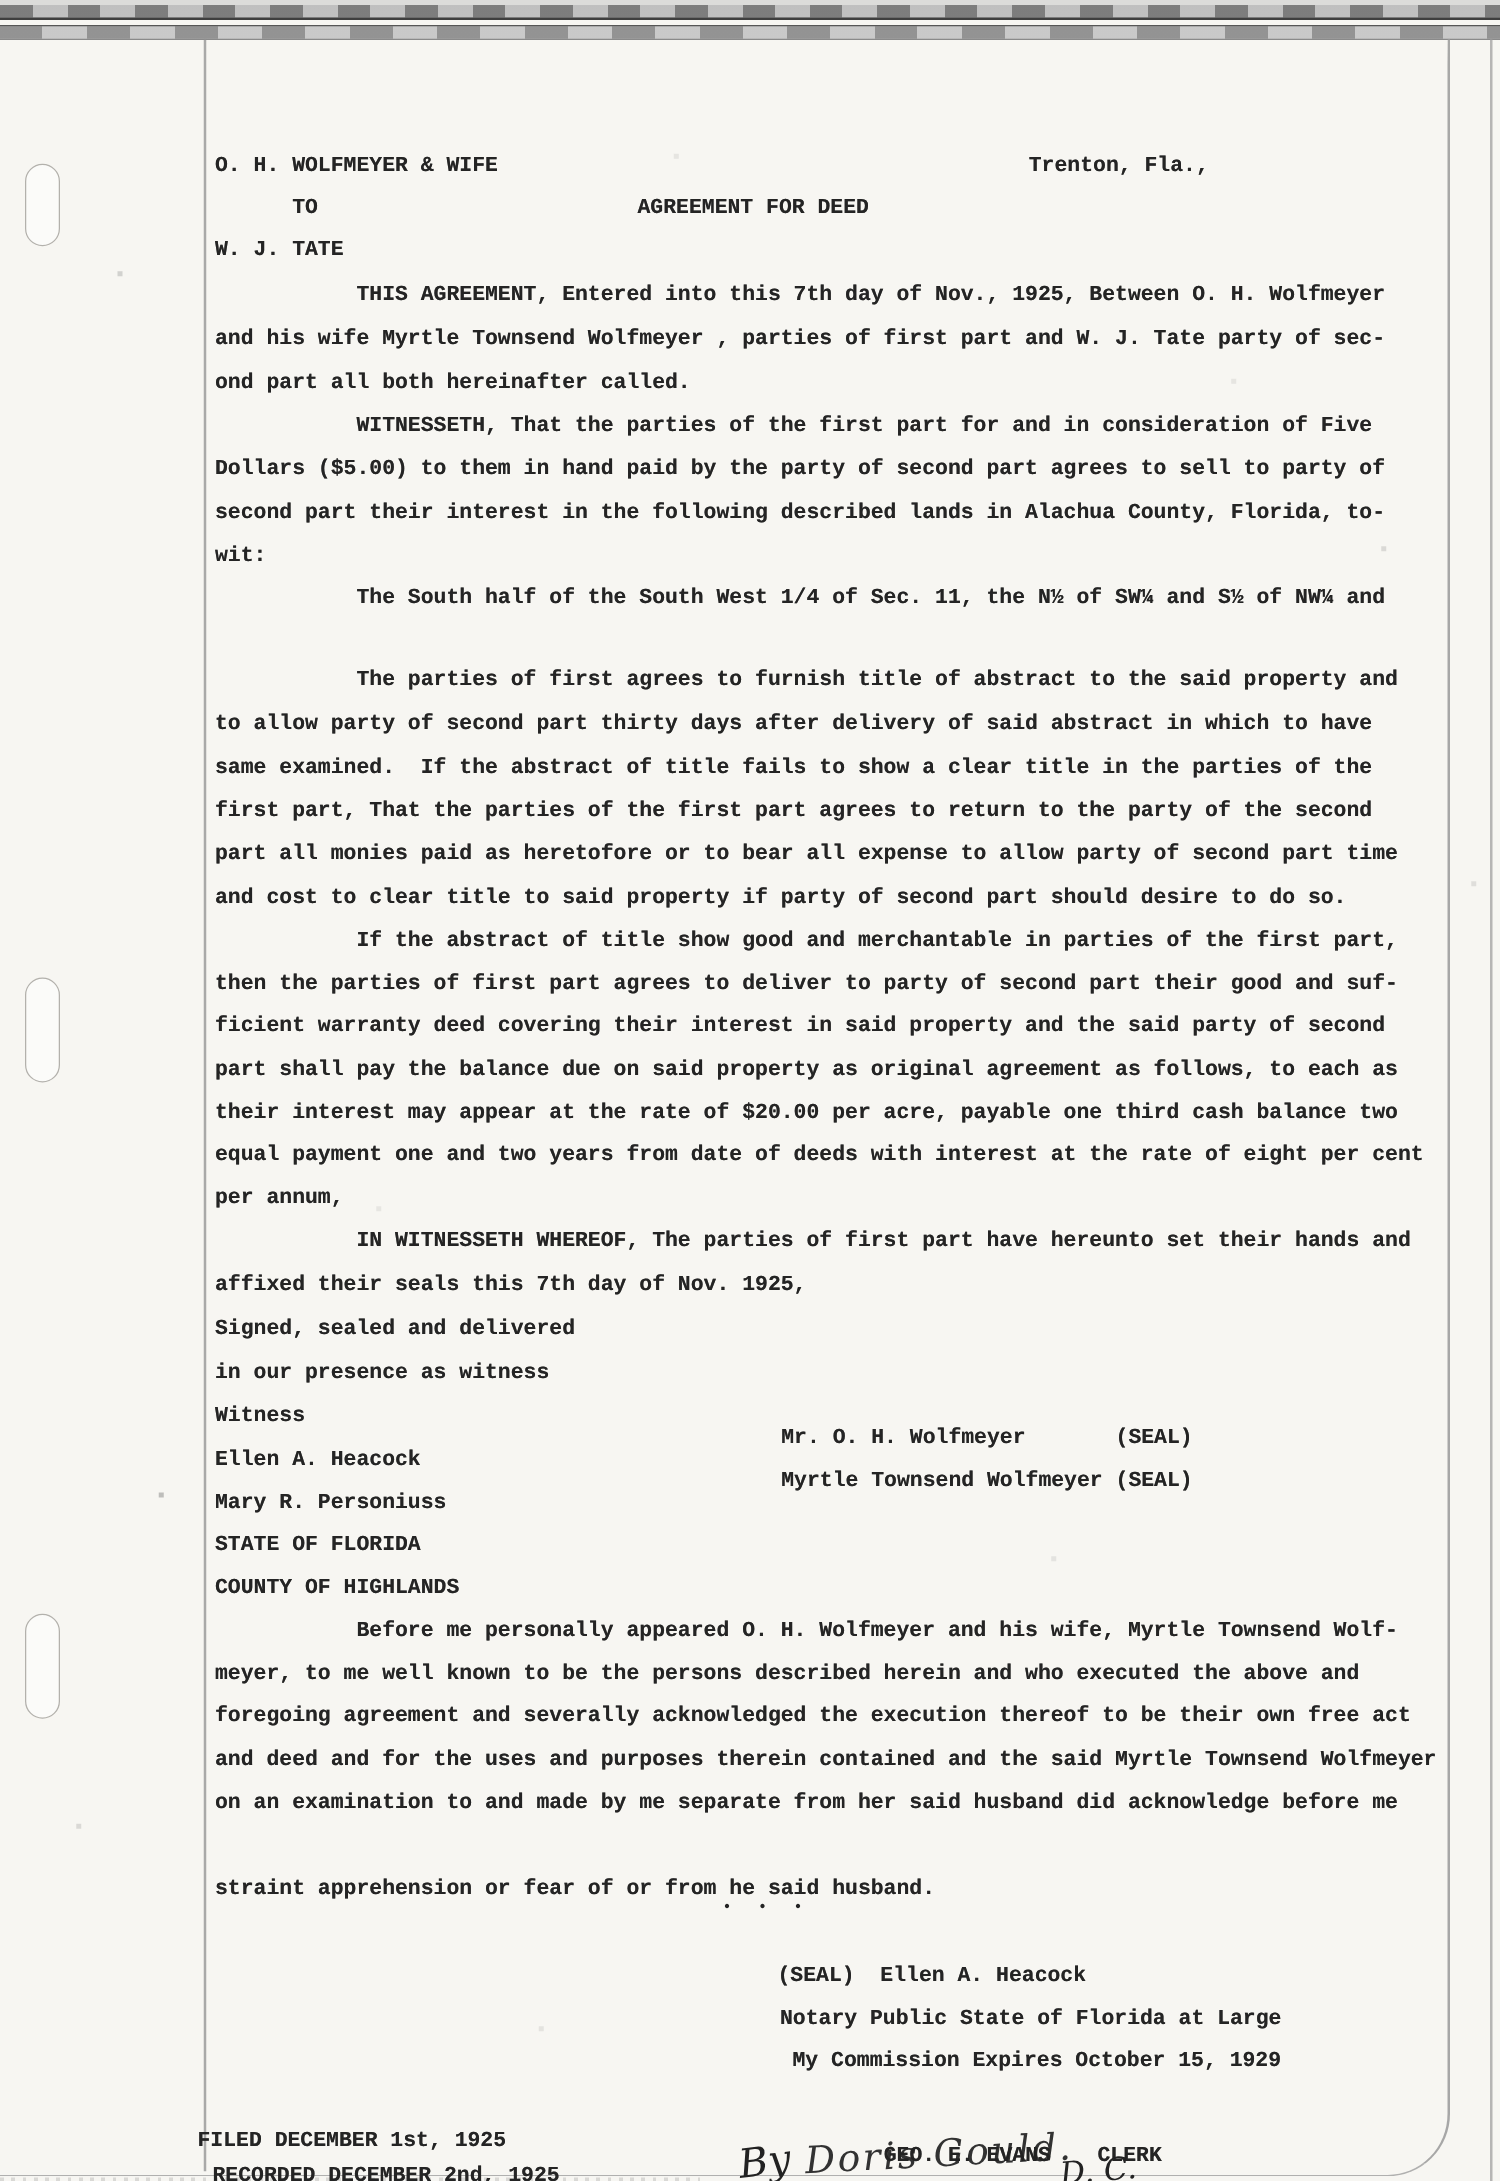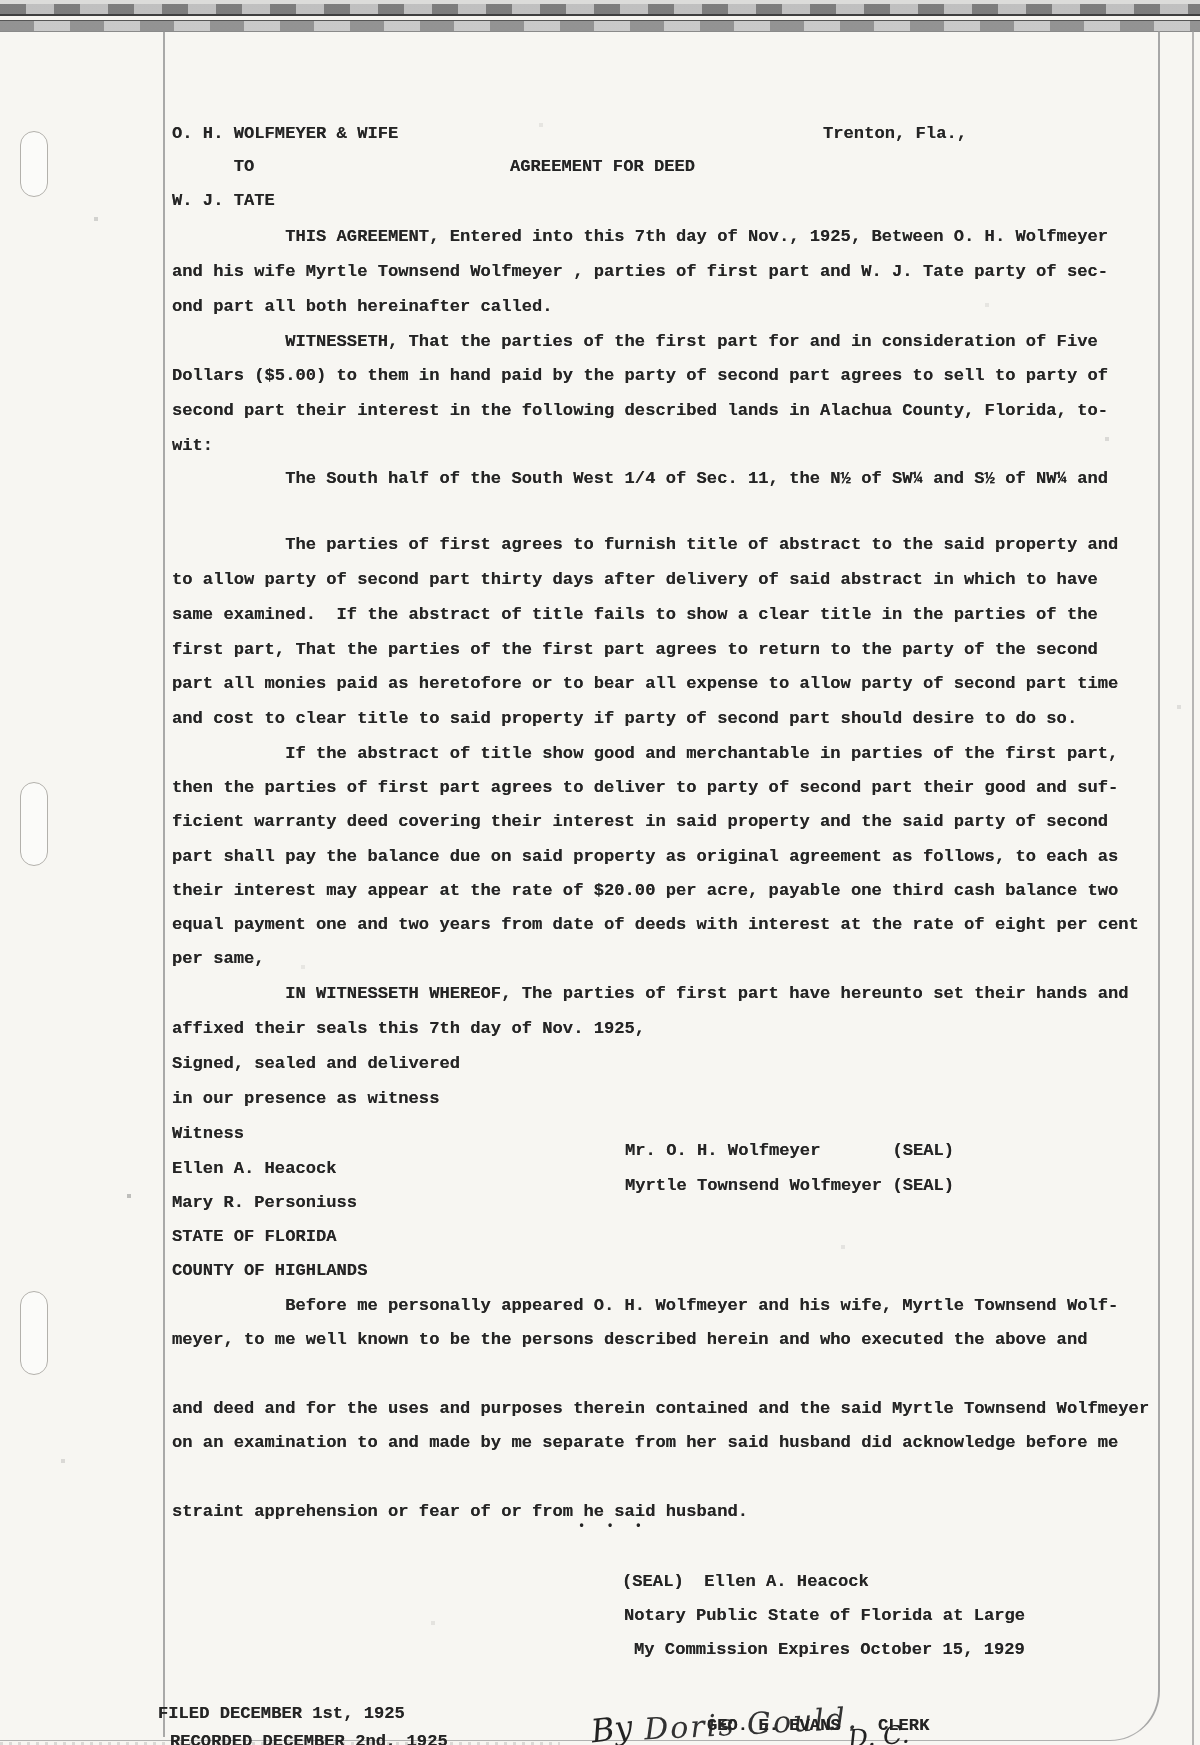--- a/index.html
+++ b/index.html
@@ -119,32 +119,33 @@
   <div class="ln" style="top:636px">first part, That the parties of the first part agrees to return to the party of the second</div>
   <div class="ln" style="top:601px">same examined.  If the abstract of title fails to show a clear title in the parties of the</div>
   <div class="ln" style="top:670px">part all monies paid as heretofore or to bear all expense to allow party of second part time</div>
   <div class="ln" style="top:705px">and cost to clear title to said property if party of second part should desire to do so.</div>
   <div class="ln" style="top:740px">           If the abstract of title show good and merchantable in parties of the first part,</div>
   <div class="ln" style="top:774px">then the parties of first part agrees to deliver to party of second part their good and suf-</div>
   <div class="ln" style="top:808px">ficient warranty deed covering their interest in said property and the said party of second</div>
   <div class="ln" style="top:843px">part shall pay the balance due on said property as original agreement as follows, to each as</div>
   <div class="ln" style="top:877px">their interest may appear at the rate of $20.00 per acre, payable one third cash balance two</div>
   <div class="ln" style="top:911px">equal payment one and two years from date of deeds with interest at the rate of eight per cent</div>
-  <div class="ln" style="top:945px">per same,</div>
+  <div class="ln" style="top:945px">per annum,</div>
   <div class="ln" style="top:980px">           IN WITNESSETH WHEREOF, The parties of first part have hereunto set their hands and</div>
   <div class="ln" style="top:1015px">affixed their seals this 7th day of Nov. 1925,</div>
   <div class="ln" style="top:1050px">Signed, sealed and delivered</div>
   <div class="ln" style="top:1085px">in our presence as witness</div>
   <div class="ln" style="top:1120px">Witness</div>
   <div class="ln" style="top:1155px">Ellen A. Heacock</div>
   <div class="ln" style="top:1189px">Mary R. Personiuss</div>
   <div class="ln" style="top:1223px">STATE OF FLORIDA</div>
   <div class="ln" style="top:1257px">COUNTY OF HIGHLANDS</div>
   <div class="ln" style="top:1292px">           Before me personally appeared O. H. Wolfmeyer and his wife, Myrtle Townsend Wolf-</div>
   <div class="ln" style="top:1326px">meyer, to me well known to be the persons described herein and who executed the above and</div>
+  <div class="ln" style="top:1360px">foregoing agreement and severally acknowledged the execution thereof to be their own free act</div>
   <div class="ln" style="top:1395px">and deed and for the uses and purposes therein contained and the said Myrtle Townsend Wolfmeyer</div>
   <div class="ln" style="top:1429px">on an examination to and made by me separate from her said husband did acknowledge before me</div>
   <div class="ln" style="top:1498px">straint apprehension or fear of or from he said husband.</div>
   <div class="dots">• • •</div>
 
   <div class="ln" style="top:1137px;left:625px">Mr. O. H. Wolfmeyer       (SEAL)</div>
   <div class="ln" style="top:1172px;left:625px">Myrtle Townsend Wolfmeyer (SEAL)</div>
 
   <div class="ln" style="top:1568px;left:622px">(SEAL)  Ellen A. Heacock</div>
   <div class="ln" style="top:1602px;left:624px">Notary Public State of Florida at Large</div>

